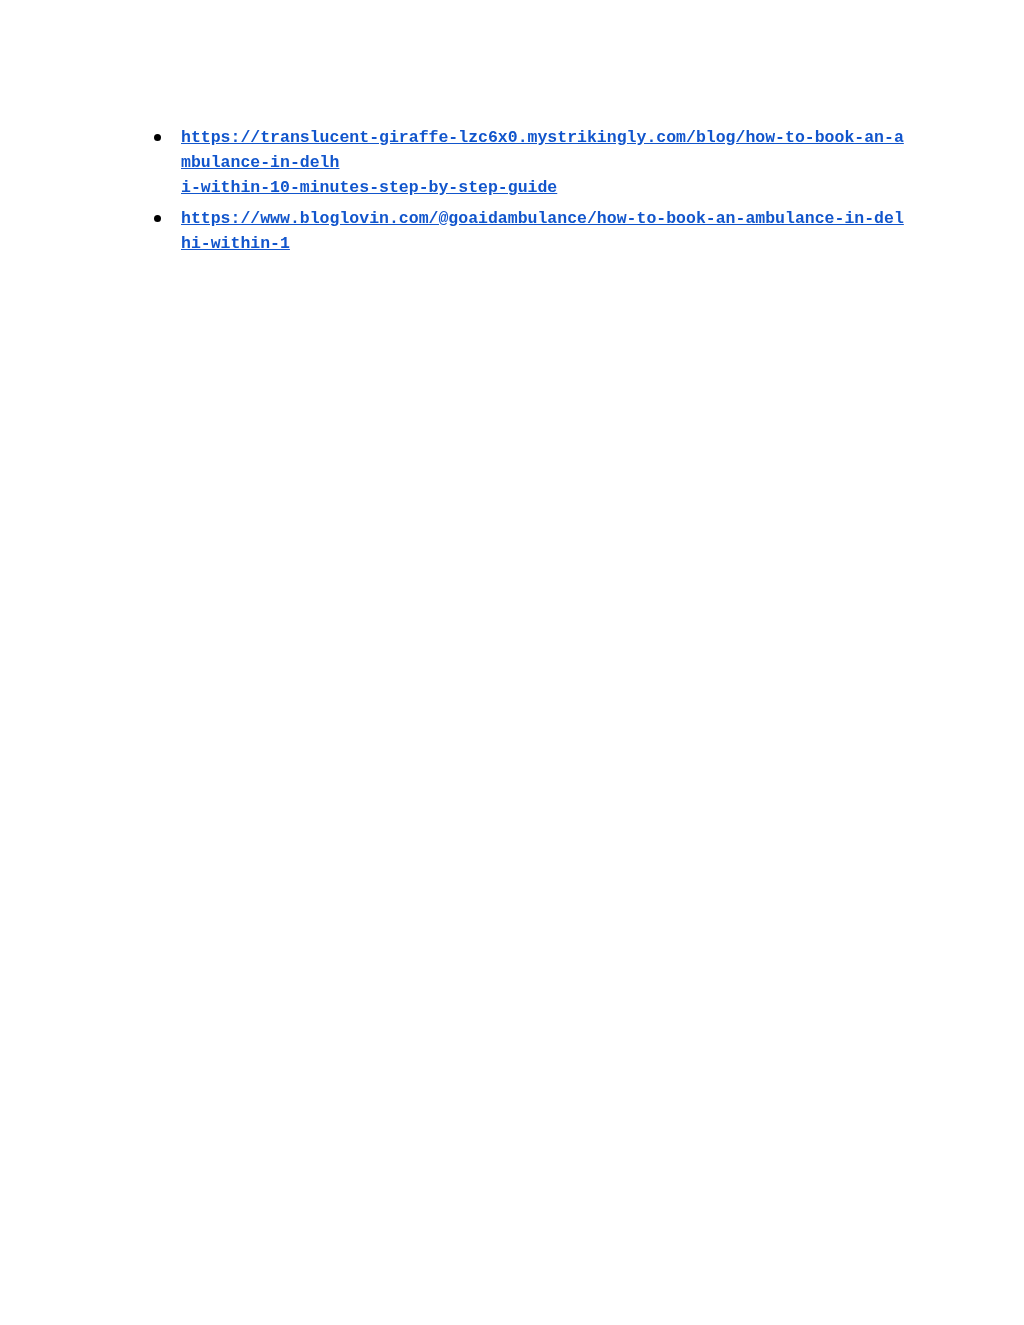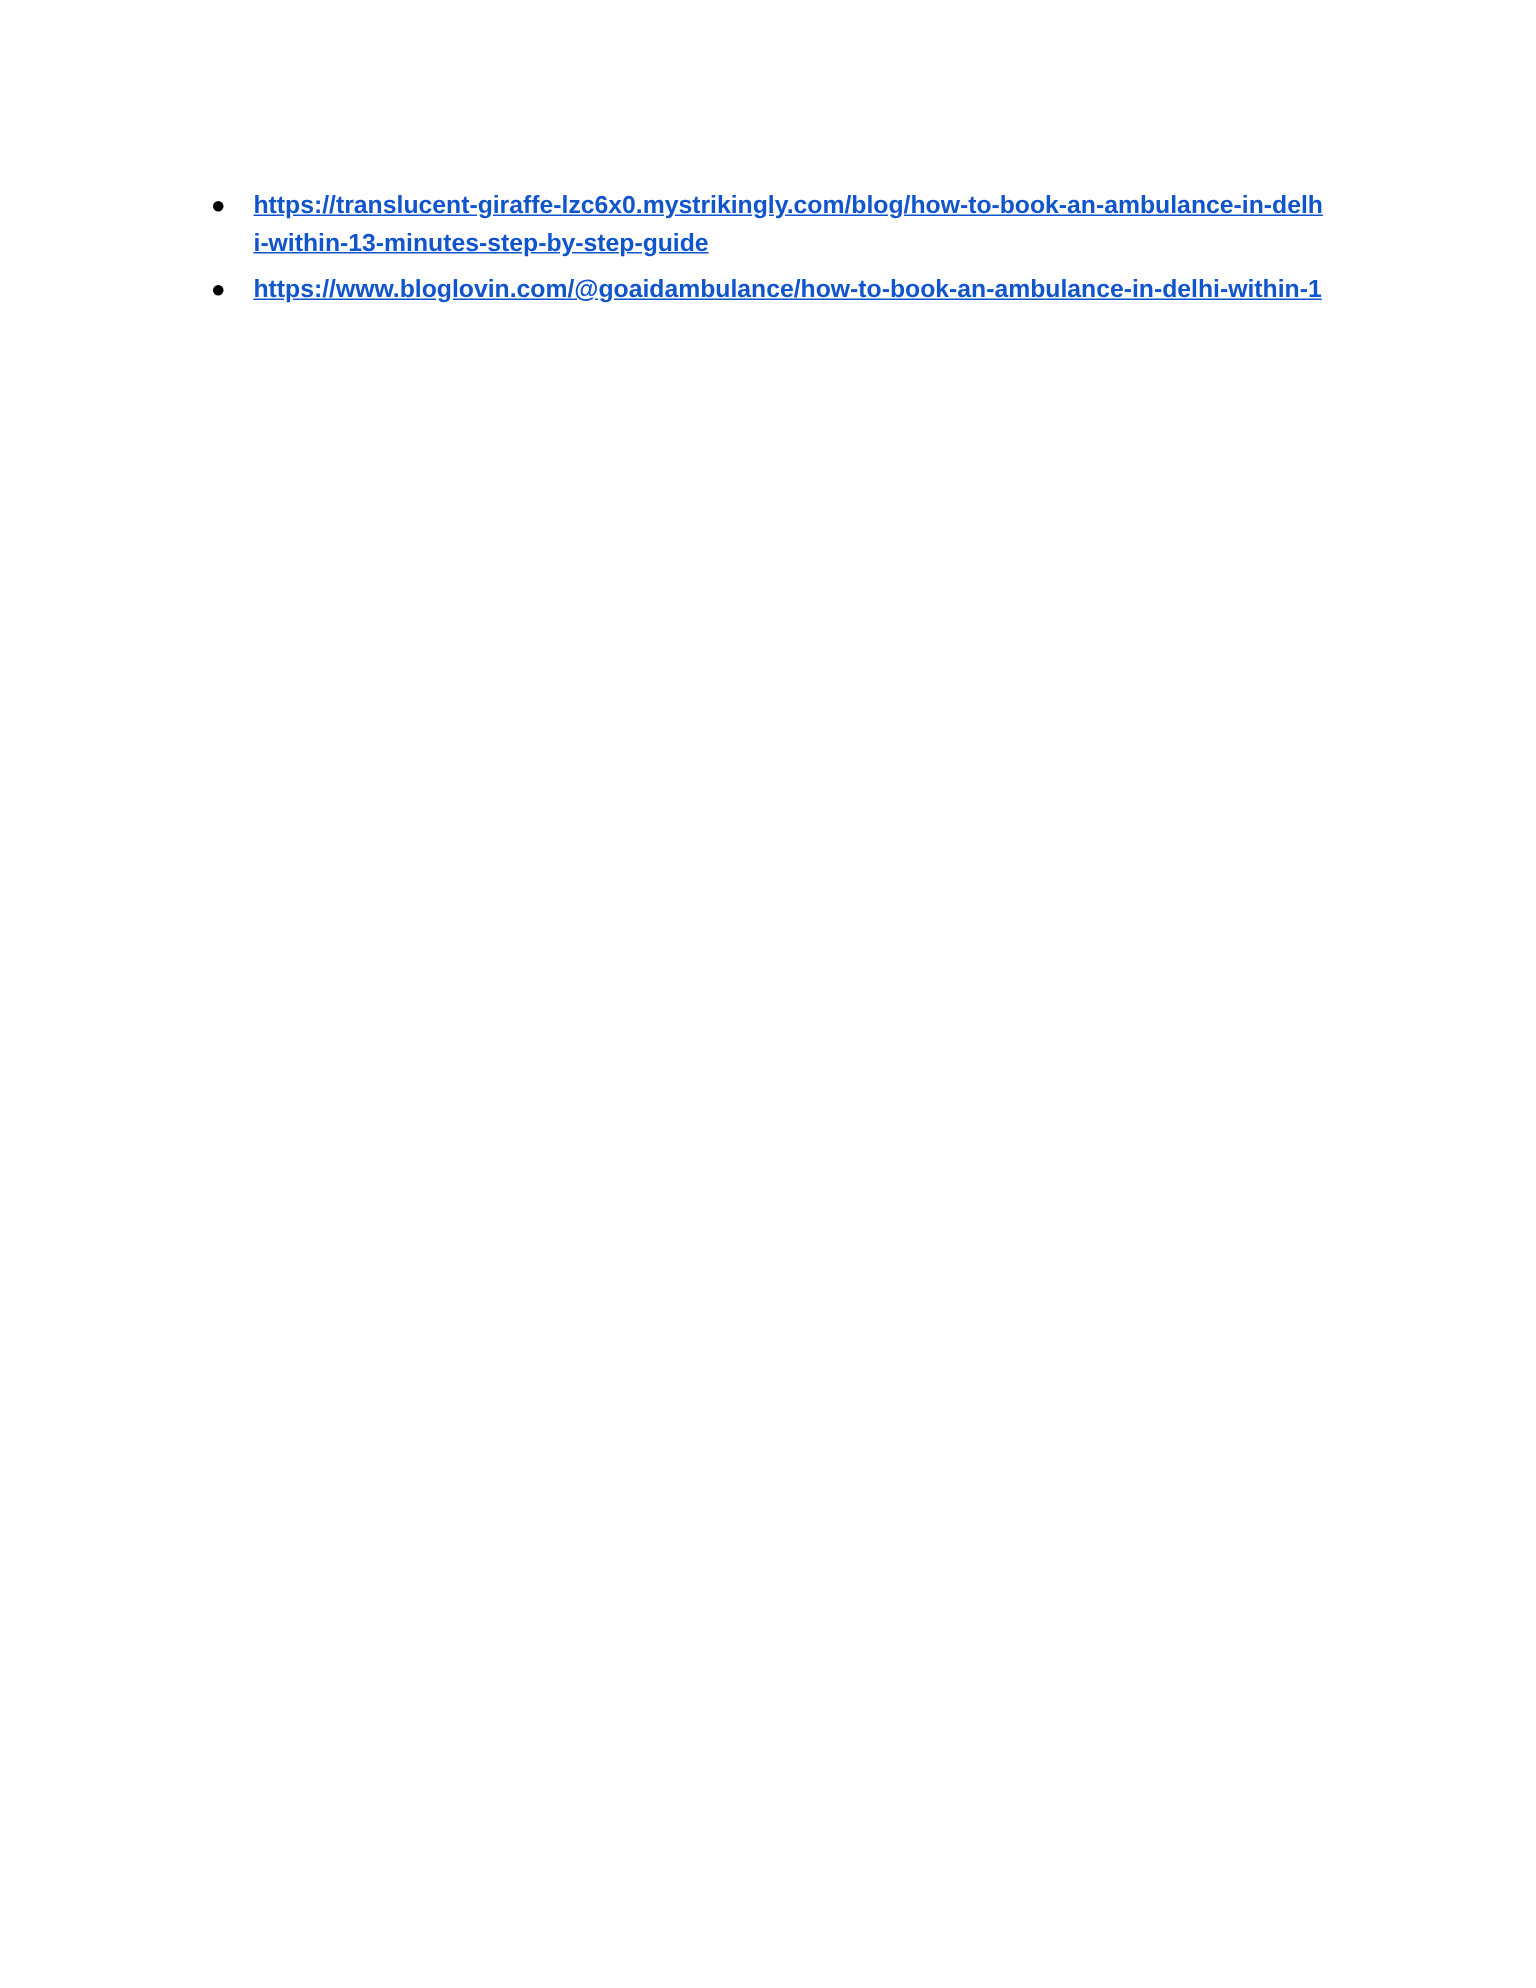--- a/index.html
+++ b/index.html
@@ -10,26 +10,27 @@
   .page {
     position: relative;
     width: 1024px;
     height: 1325px;
     background: #ffffff;
     font-family: "Liberation Sans", sans-serif;
     overflow: hidden;
   }
   .link-list {
     position: absolute;
-    left: 138px;
+    left: 150px;
     top: 125px;
     width: 760px;
     margin: 0;
     padding: 0;
     list-style: none;
+    font-family: Liberation Mono, monospace;
   }
   .list-item {
     position: relative;
     padding-left: 31px;
     margin-bottom: 6px;
   }
   .bullet {
     position: absolute;
     left: 4px;
     top: 9px;
@@ -55,21 +56,21 @@
 </head>
 <body>
 
 <div class="page">
   <ul class="link-list">
 
     <li class="list-item">
       <span class="bullet"></span>
       <a class="doc-link" title="https://translucent-giraffe-lzc6x0.mystrikingly.com/blog/how-to-book-an-ambulance-in-delhi-within-10-minutes-step-by-step-guide">
         <span class="link-line">https://translucent-giraffe-lzc6x0.mystrikingly.com/blog/how-to-book-an-ambulance-in-delh</span>
-        <span class="link-line">i-within-13-minutes-step-by-step-guide</span>
+        <span class="link-line">i-within-10-minutes-step-by-step-guide</span>
       </a>
     </li>
 
     <li class="list-item">
       <span class="bullet"></span>
       <a class="doc-link" title="https://www.bloglovin.com/@goaidambulance/how-to-book-an-ambulance-in-delhi-within-13357464">
         <span class="link-line">https://www.bloglovin.com/@goaidambulance/how-to-book-an-ambulance-in-delhi-within-1</span>
       </a>
     </li>
 

